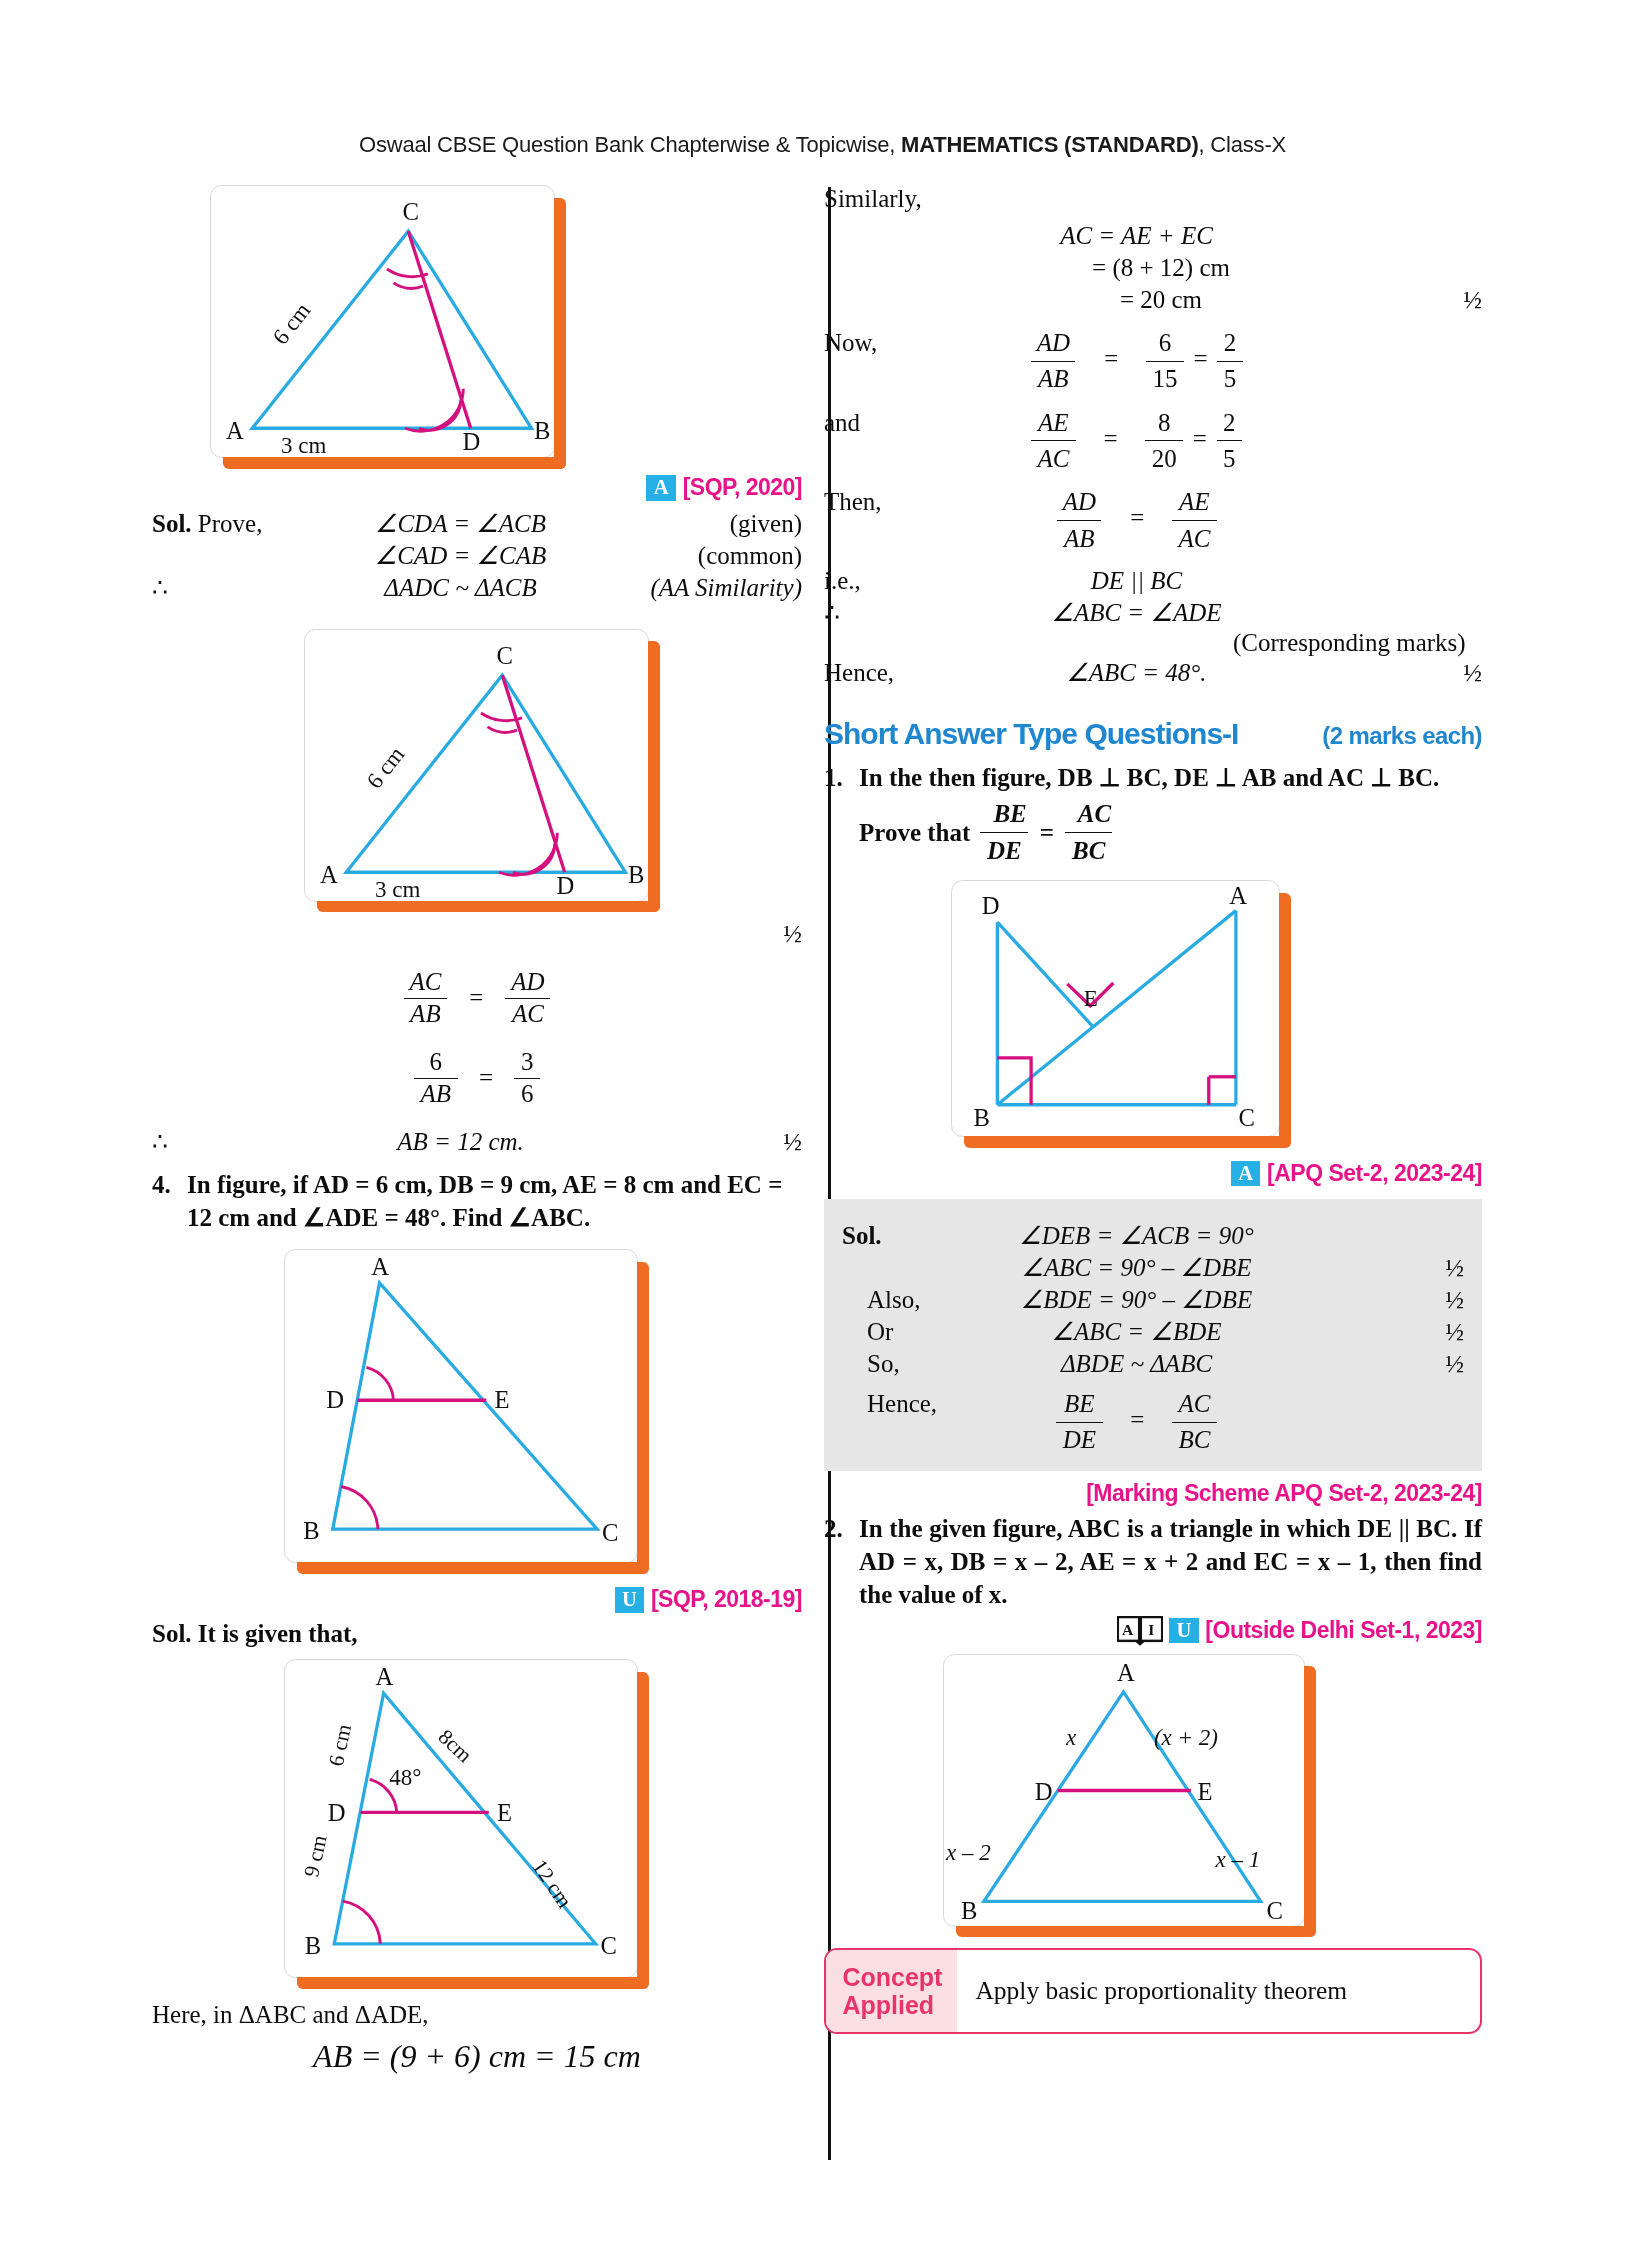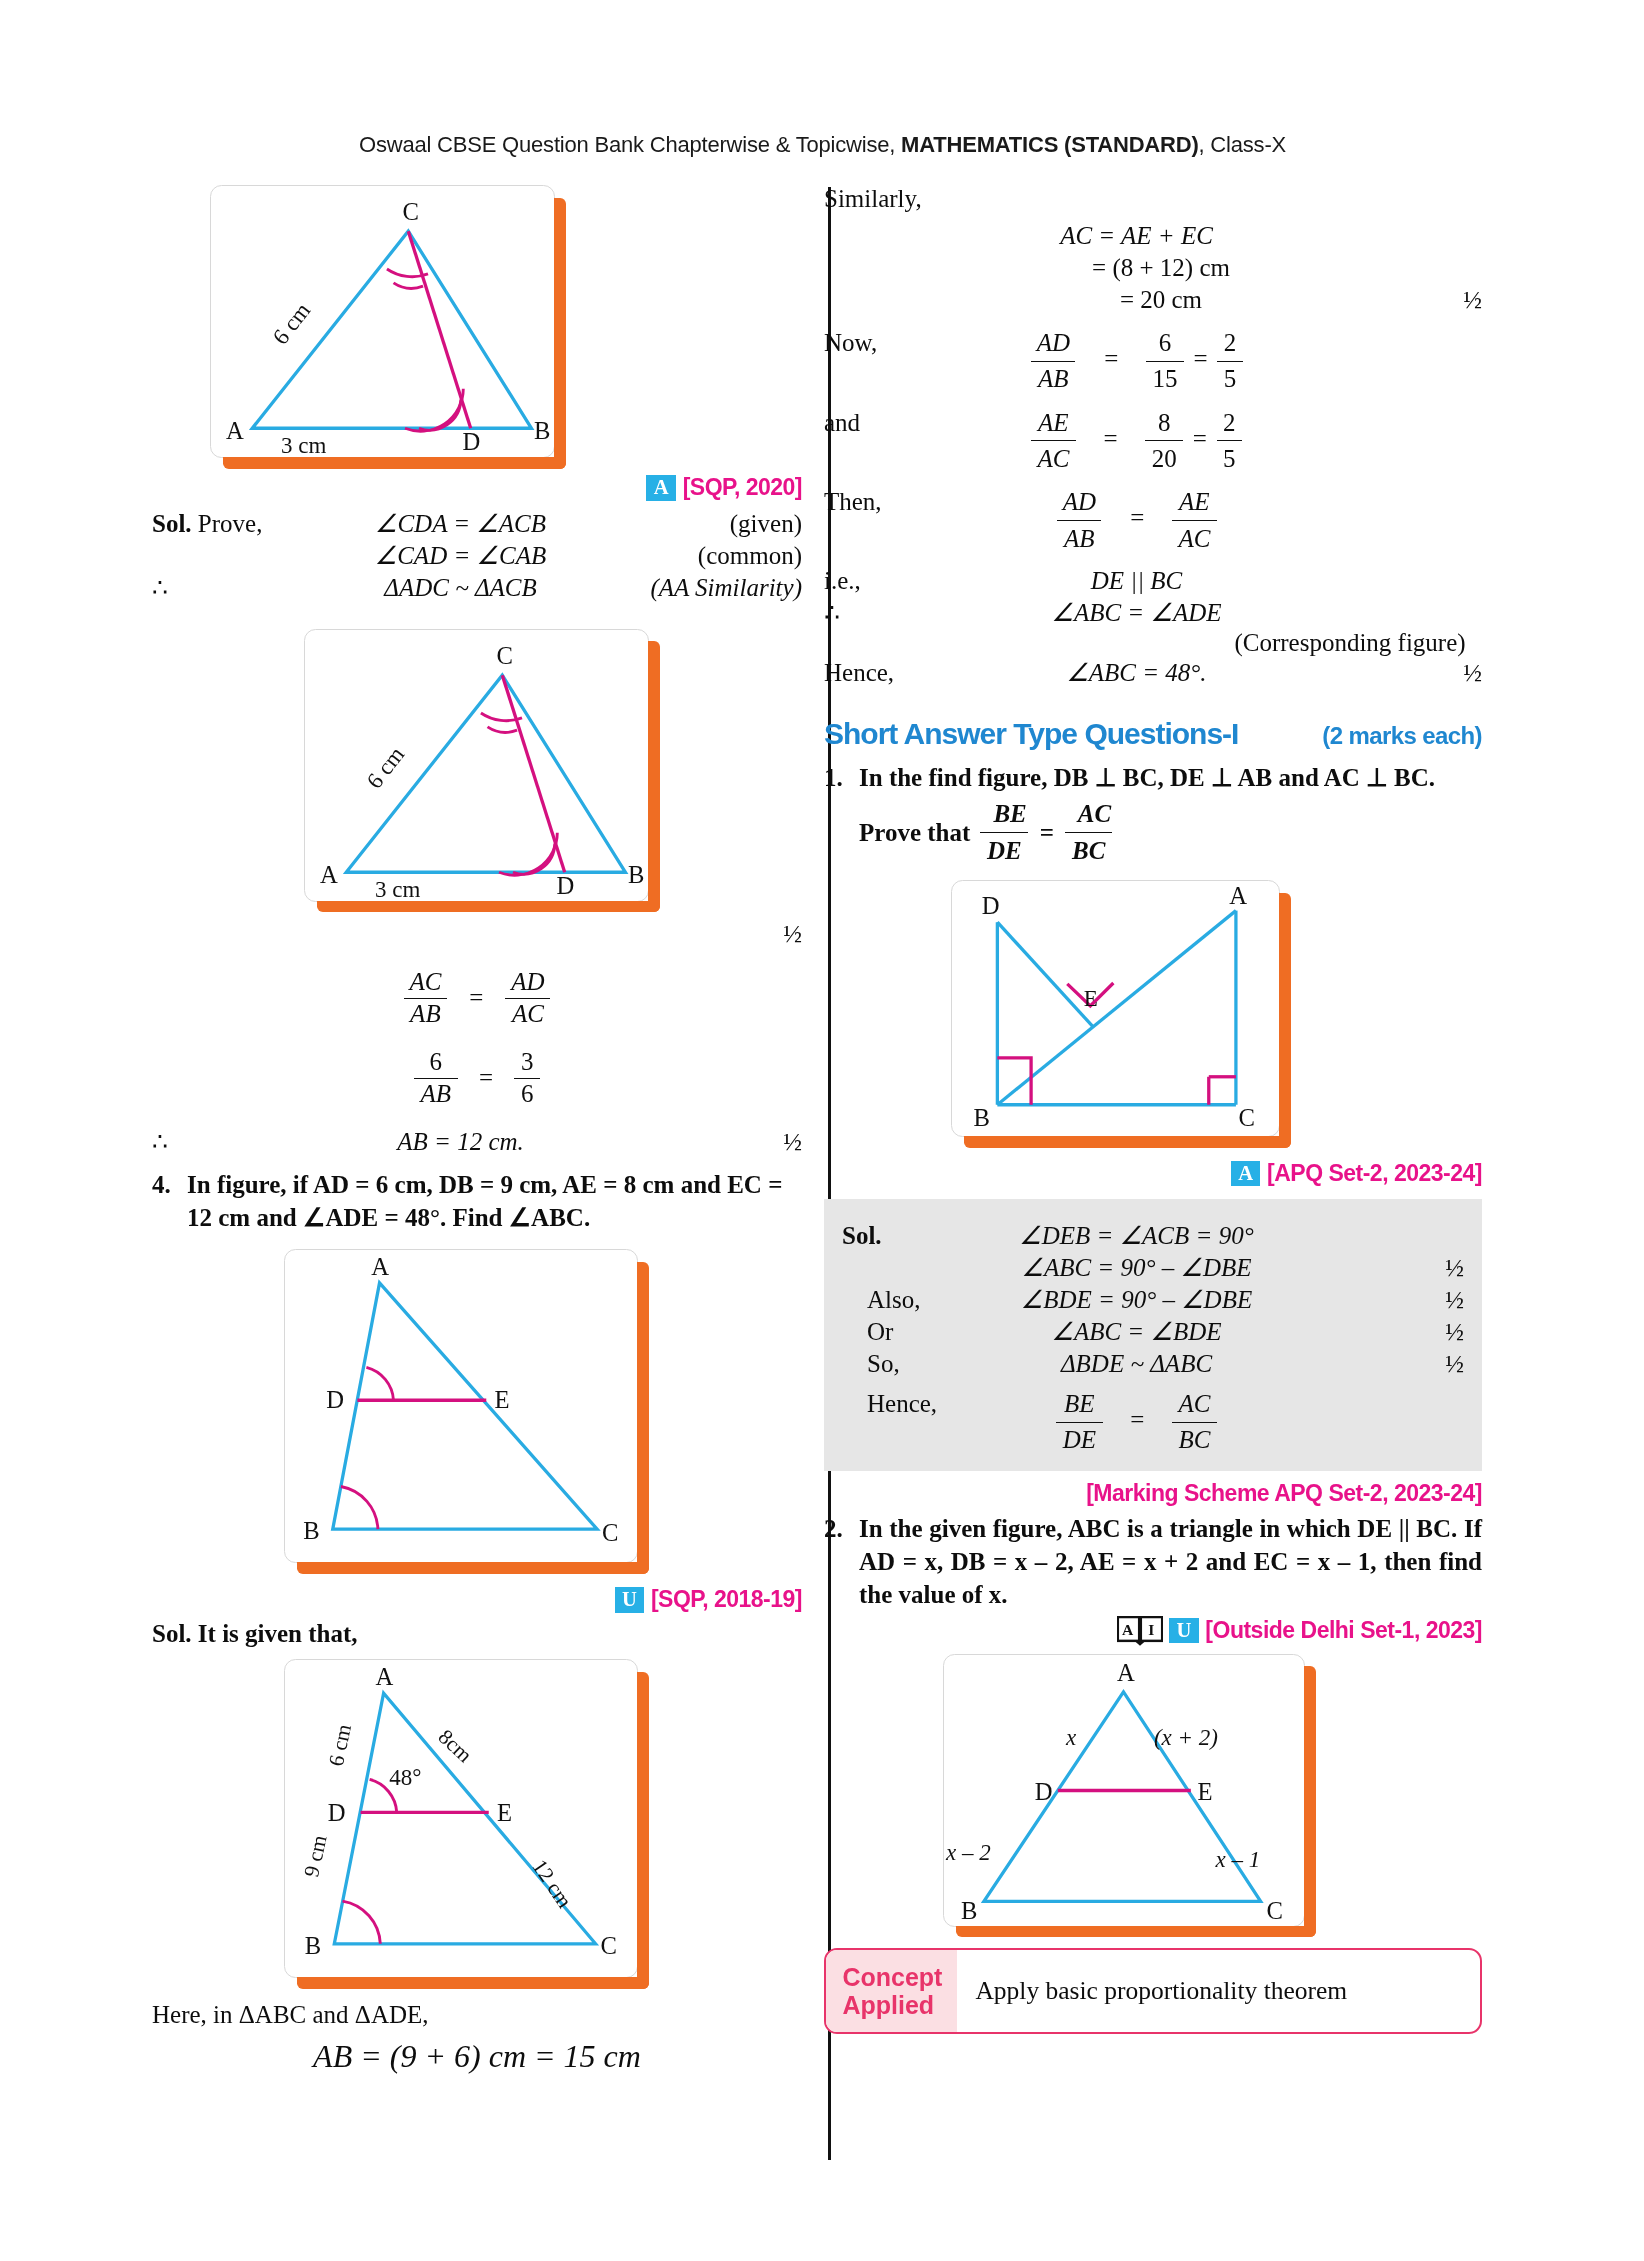--- a/index.html
+++ b/index.html
@@ -385,36 +385,36 @@
     <div class="row" style="margin-top:10px;">
       <div class="lbl">i.e.,</div>
       <div class="mid ital">DE || BC</div>
       <div class="rt"></div>
     </div>
     <div class="row">
       <div class="lbl">∴</div>
       <div class="mid ital">∠ABC = ∠ADE</div>
       <div class="rt"></div>
     </div>
-    <div style="text-align:right; font-size:25px; padding-right:16.4px;">(Corresponding figure)</div>
+    <div style="text-align:right; font-size:25px; padding-right:16.4px;">(Corresponding marks)</div>
     <div class="row">
       <div class="lbl">Hence,</div>
       <div class="mid ital">∠ABC = 48°.</div>
       <div class="rt">½</div>
     </div>
 
     <div class="sect">
       <div class="t">Short Answer Type Questions-I</div>
       <div class="m">(2 marks each)</div>
     </div>
 
     <div class="q">
       <div class="num">1.</div>
       <div class="body">
-        <div>In the find figure, DB ⊥ BC, DE ⊥ AB and AC ⊥ BC.</div>
+        <div>In the then figure, DB ⊥ BC, DE ⊥ AB and AC ⊥ BC.</div>
         <div style="display:flex; align-items:center; margin-top:3.3px;">
           <span>Prove that</span>
           <span class="frac ital" style="font-weight:bold; margin-left:10px;">
             <span class="num">BE</span>
             <span class="den">DE</span>
           </span>
           <span style="margin:0 8.2px;">=</span>
           <span class="frac ital" style="font-weight:bold;">
             <span class="num">AC</span>
             <span class="den">BC</span>

